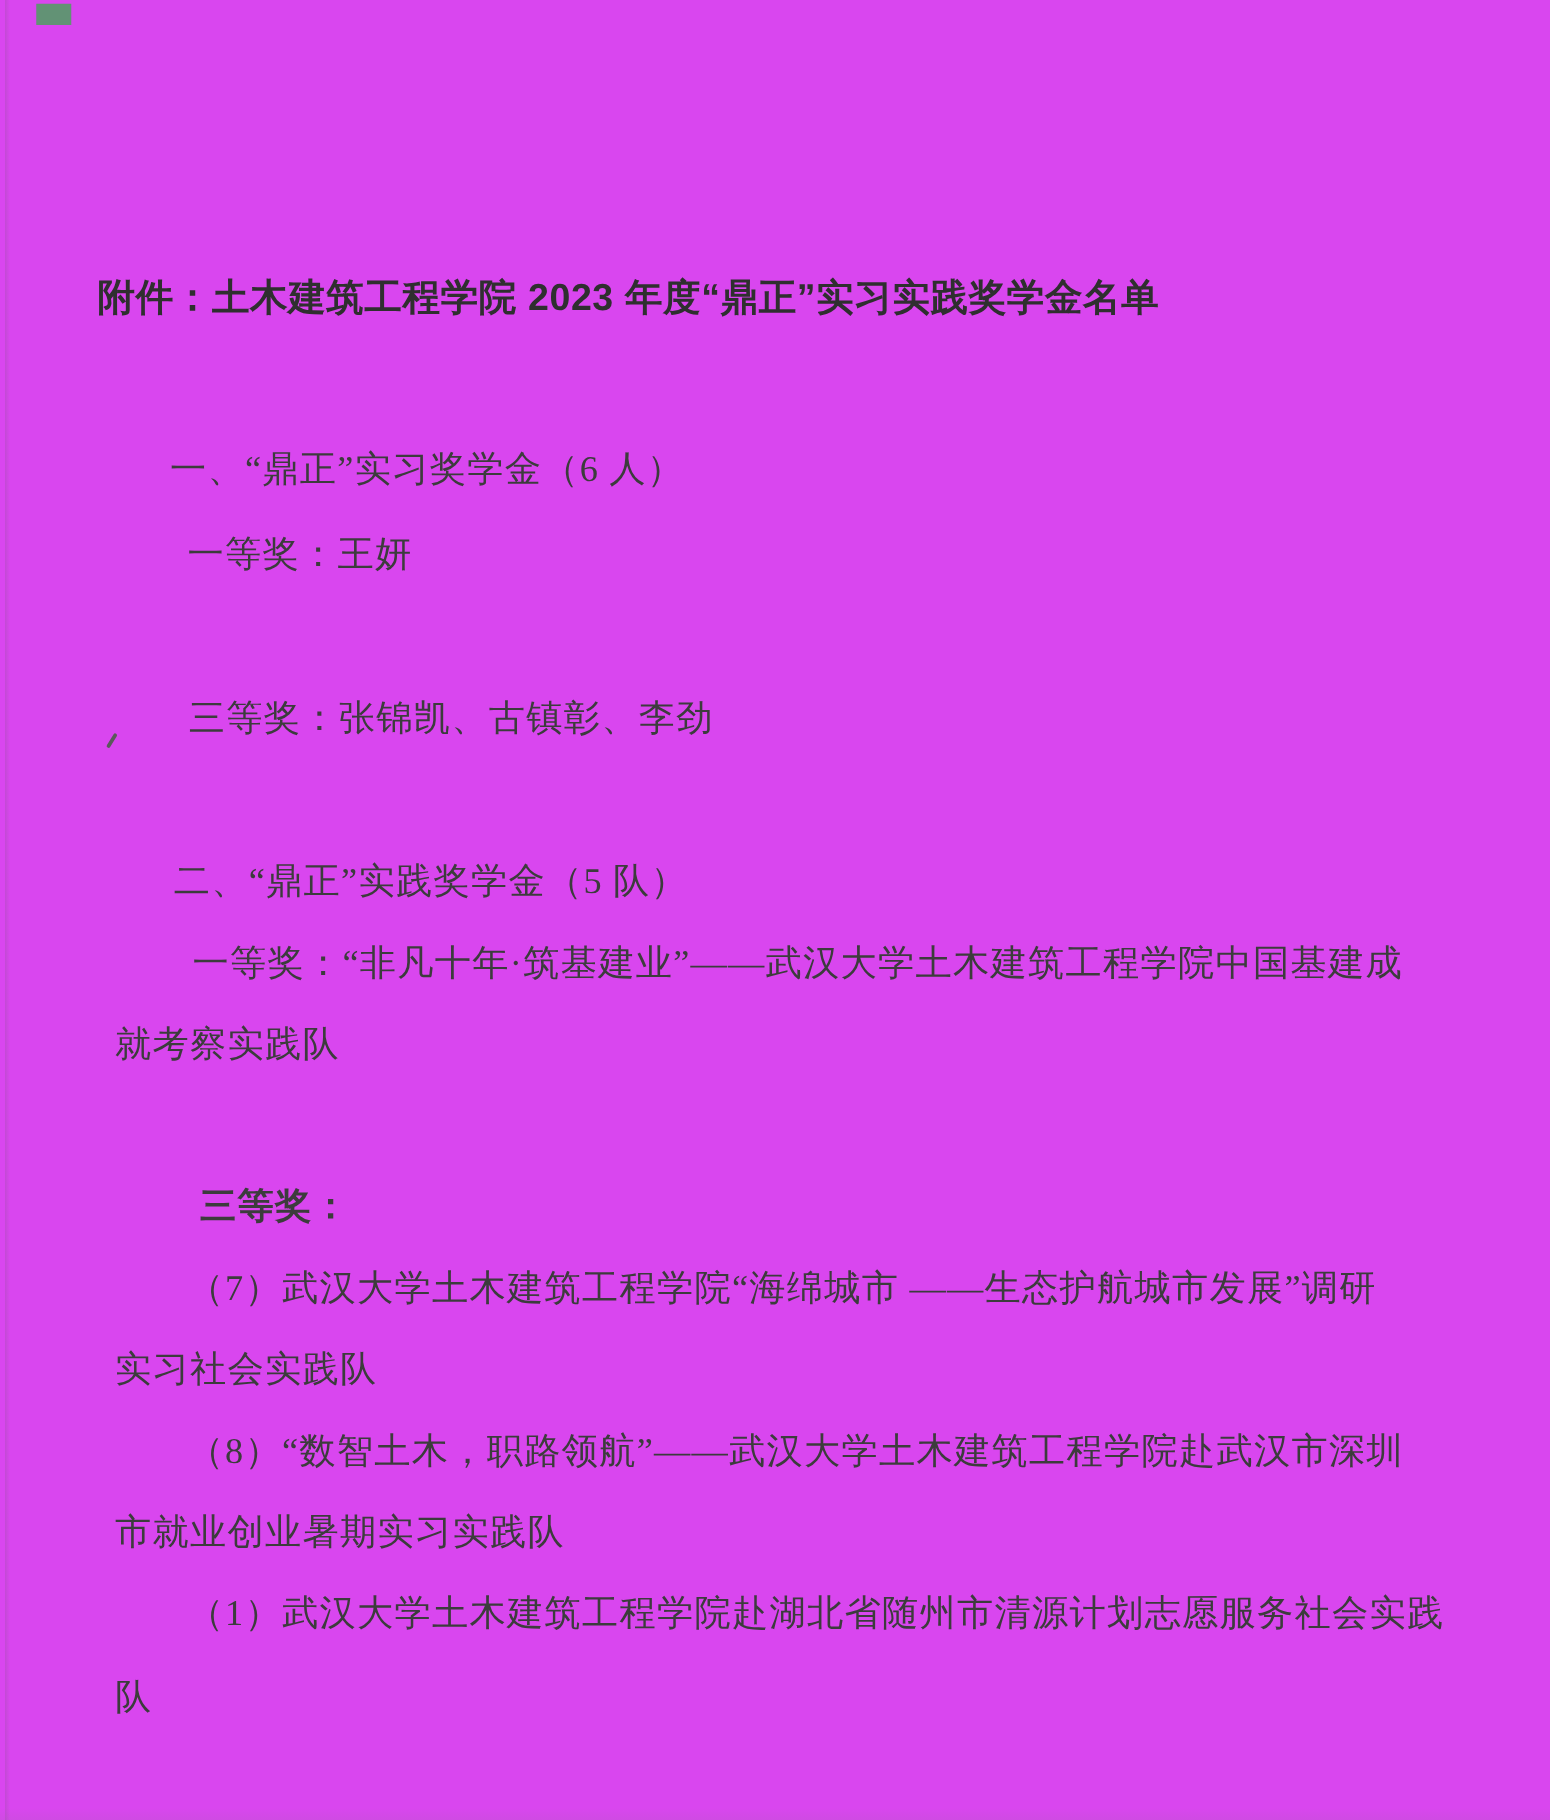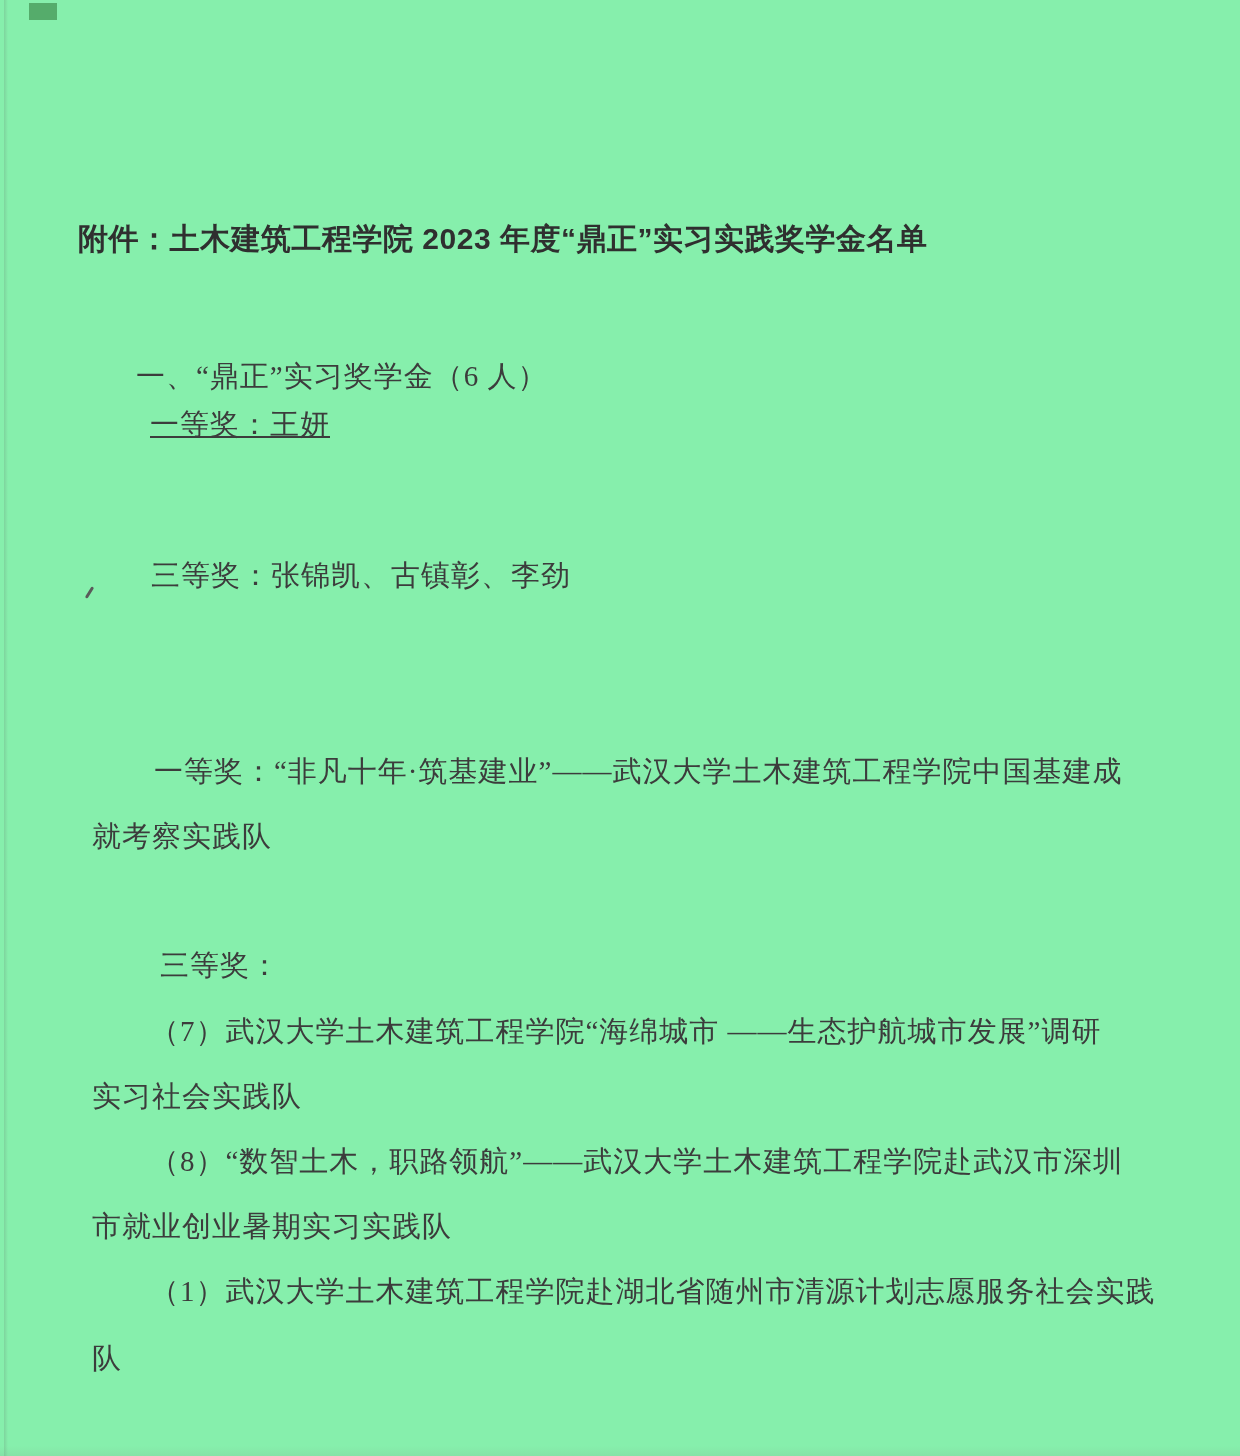--- a/index.html
+++ b/index.html
@@ -5,21 +5,21 @@
   html, body {
     margin: 0;
     padding: 0;
     background: #e8e8e8;
   }
   .page {
     position: relative;
     width: 1240px;
     height: 1456px;
     margin: 0 auto;
-    background: #86efac;
+    background: #d946ef;
     overflow: hidden;
     font-family: "Liberation Serif", serif;
     color: #3c3c3c;
   }
   
   .scan-edge-left {
     position: absolute;
     left: 4px;
     top: 0;
     width: 4px;
@@ -66,28 +66,28 @@
   .doc-title {
     left: 78px;
     top: 224px;
     font-family: "Liberation Sans", sans-serif;
     font-weight: 700;
     font-size: 30px;
     color: #2f2f2f;
     letter-spacing: 0.5px;
   }
   .s1-heading   { left: 136px; top: 362px; text-align: right; }
-  .s1-line1     { left: 150px; top: 410px; text-decoration: underline; }
+  .s1-line1     { left: 150px; top: 430px; }
   .s1-line2     { left: 151px; top: 496px; }
   .s1-line3     { left: 151px; top: 561px; }
   .s2-heading   { left: 139px; top: 691px; }
   .s2-p1-l1     { left: 154px; top: 757px; }
   .s2-p1-l2     { left: 92px;  top: 822px; }
   .s2-second    { left: 160px; top: 887px; }
-  .s2-third-lbl { left: 160px; top: 951px; }
+  .s2-third-lbl { left: 160px; top: 951px; font-weight: bold; }
   .s2-t1-l1     { left: 150px; top: 1017px; }
   .s2-t1-l2     { left: 92px;  top: 1082px; }
   .s2-t2-l1     { left: 150px; top: 1147px; }
   .s2-t2-l2     { left: 92px;  top: 1212px; }
   .s2-t3-l1     { left: 150px; top: 1277px; }
   .s2-t3-l2     { left: 92px;  top: 1344px; }
 </style>
 </head>
 <body>
 
@@ -97,20 +97,21 @@
   <div class="scan-edge-bottom"></div>
   <div class="corner-mark" style="background: rgb(76, 160, 95);"></div>
   <div class="pen-mark"></div>
 
   <div class="line doc-title">附件：土木建筑工程学院 2023 年度“鼎正”实习实践奖学金名单</div>
 
   <div class="line s1-heading">一、“鼎正”实习奖学金（6 人）</div>
   <div class="line s1-line1">一等奖：王妍</div>
   <div class="line s1-line3">三等奖：张锦凯、古镇彰、李劲</div>
 
+  <div class="line s2-heading">二、“鼎正”实践奖学金（5 队）</div>
   <div class="line s2-p1-l1">一等奖：“非凡十年·筑基建业”——武汉大学土木建筑工程学院中国基建成</div>
   <div class="line s2-p1-l2">就考察实践队</div>
   <div class="line s2-third-lbl">三等奖：</div>
   <div class="line s2-t1-l1">（7）武汉大学土木建筑工程学院“海绵城市 ——生态护航城市发展”调研</div>
   <div class="line s2-t1-l2">实习社会实践队</div>
   <div class="line s2-t2-l1">（8）“数智土木，职路领航”——武汉大学土木建筑工程学院赴武汉市深圳</div>
   <div class="line s2-t2-l2">市就业创业暑期实习实践队</div>
   <div class="line s2-t3-l1">（1）武汉大学土木建筑工程学院赴湖北省随州市清源计划志愿服务社会实践</div>
   <div class="line s2-t3-l2">队</div>
 

